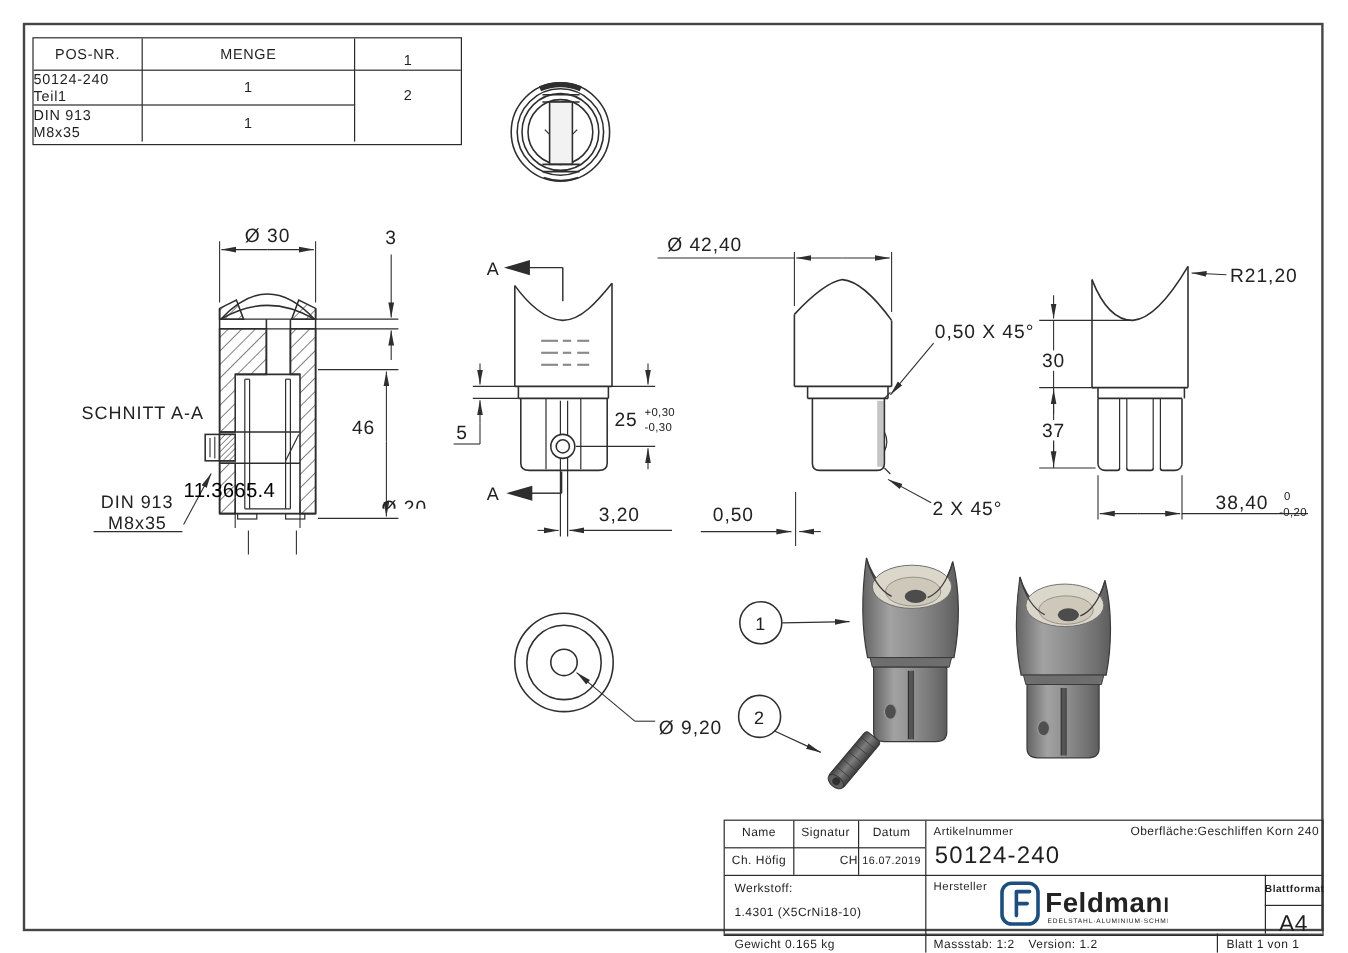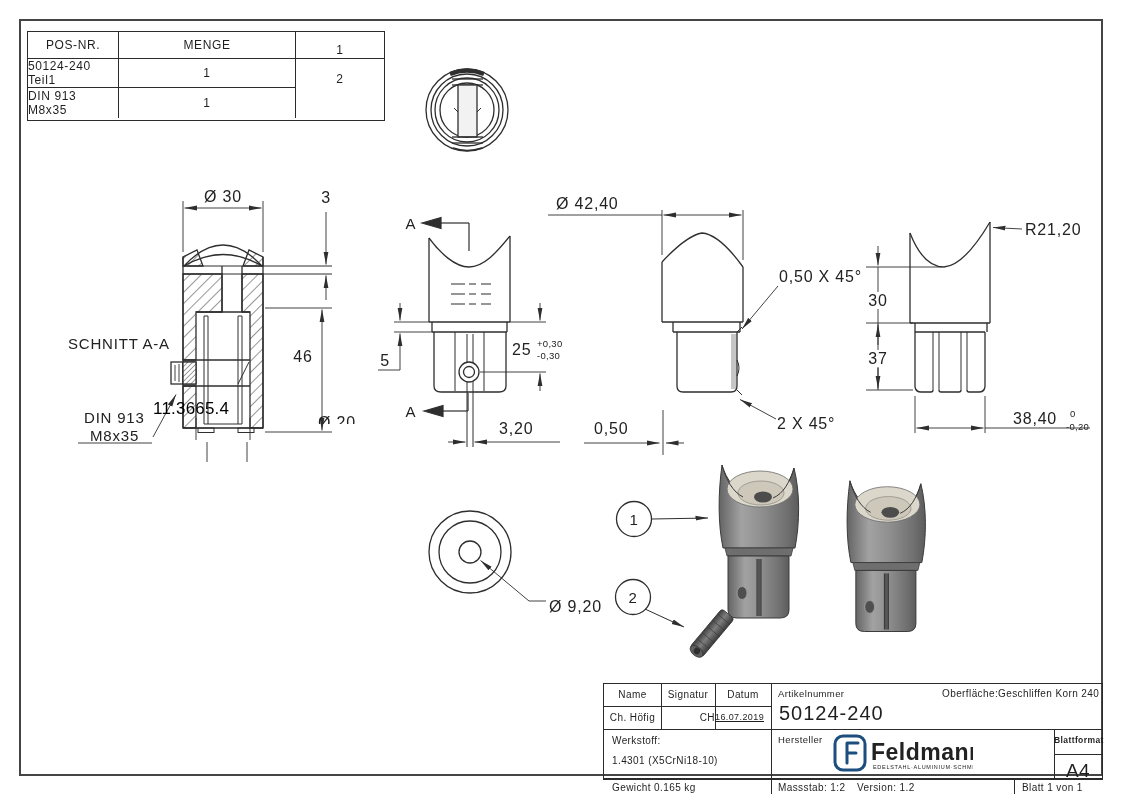--- a/index.html
+++ b/index.html
@@ -360,21 +360,21 @@
   <div class="hl" style="left:0;top:94px;width:498px;"></div>
   <div class="vl" style="left:450px;top:45px;height:49px;"></div>
   <div class="hl" style="left:450px;top:70px;width:48px;"></div>
   <div class="vl" style="left:410px;top:94px;height:16px;"></div>
 
   <span class="tb-txt" style="left:0;top:5px;width:57px;text-align:center;">Name</span>
   <span class="tb-txt" style="left:57px;top:5px;width:54px;text-align:center;">Signatur</span>
   <span class="tb-txt" style="left:111px;top:5px;width:56px;text-align:center;">Datum</span>
   <span class="tb-txt" style="left:0;top:28px;width:57px;text-align:center;">Ch. Höfig</span>
   <span class="tb-txt" style="left:57px;top:28px;width:54px;text-align:right;">CH</span>
-  <span class="tb-txt" style="left:111px;top:28px;width:56px;font-size:9px;text-decoration:underline;">16.07.2019</span>
+  <span class="tb-txt" style="left:111px;top:28px;width:56px;text-align:center;font-size:9px;">16.07.2019</span>
 
   <span class="tb-txt" style="left:174px;top:4px;font-size:9.5px;">Artikelnummer</span>
   <span class="tb-txt tb-big" style="left:175px;top:18px;">50124-240</span>
   <span class="tb-txt" style="left:338px;top:4px;">Oberfläche:</span>
   <span class="tb-txt" style="left:394px;top:4px;">Geschliffen Korn 240</span>
 
   <span class="tb-txt" style="left:8px;top:51px;">Werkstoff:</span>
   <span class="tb-txt" style="left:8px;top:71px;">1.4301 (X5CrNi18-10)</span>
   <span class="tb-txt" style="left:174px;top:50px;font-size:9.5px;">Hersteller</span>
 

